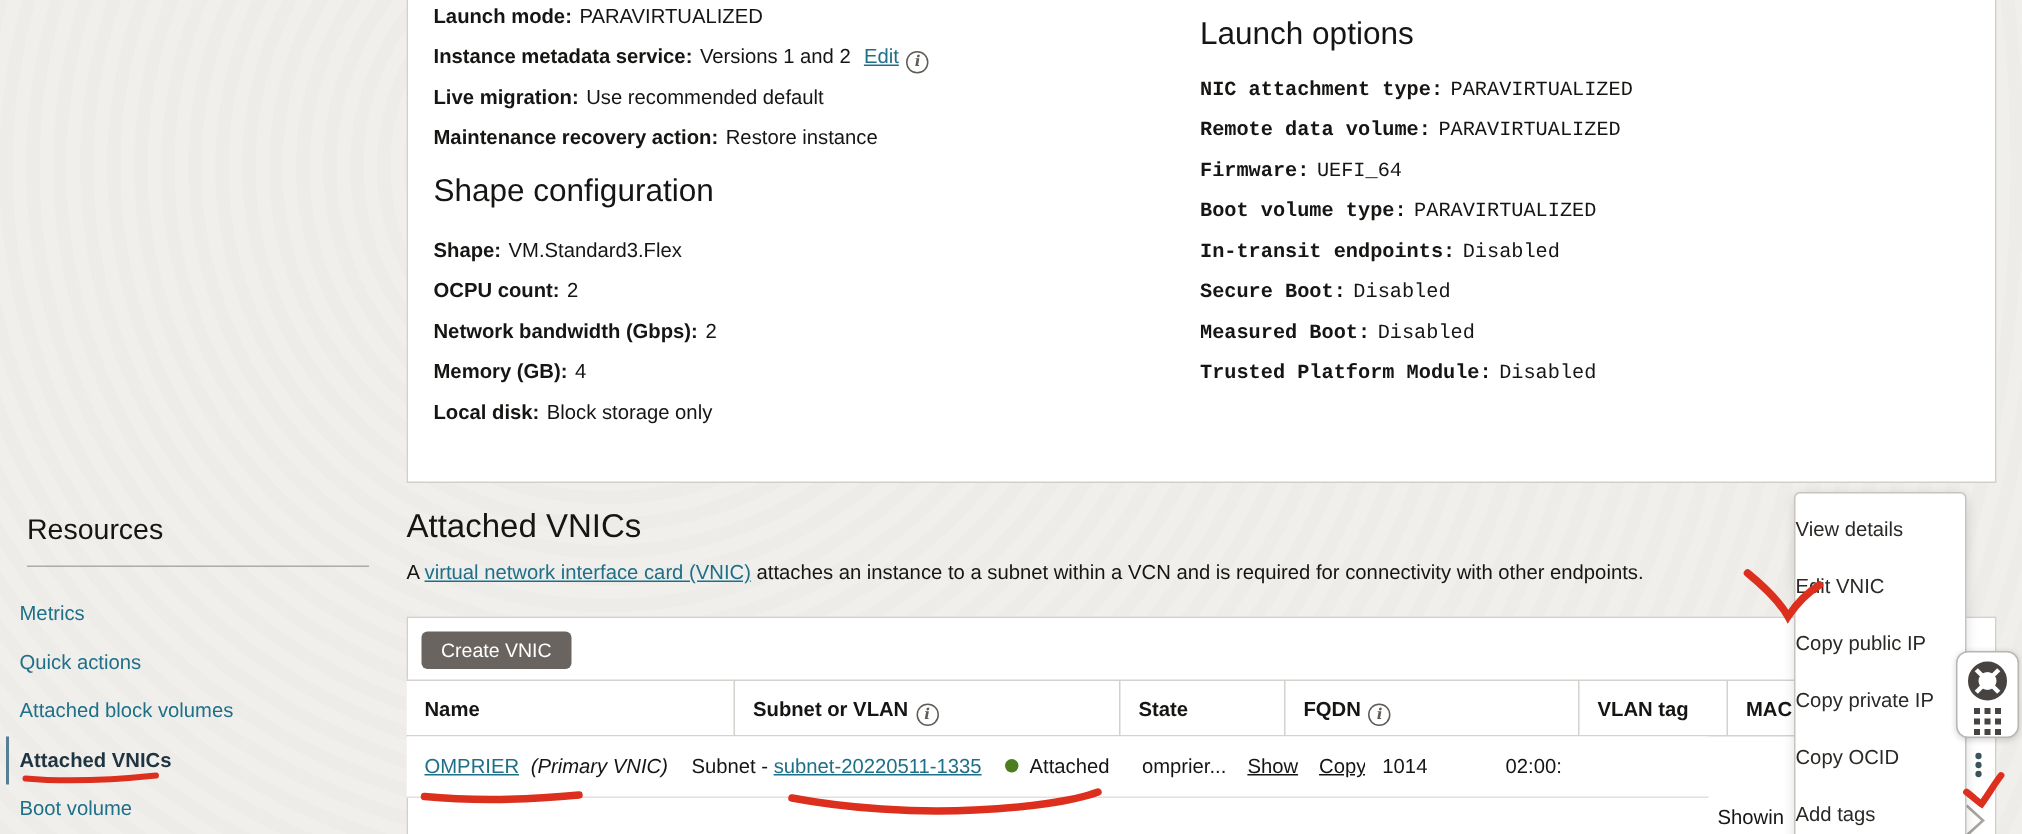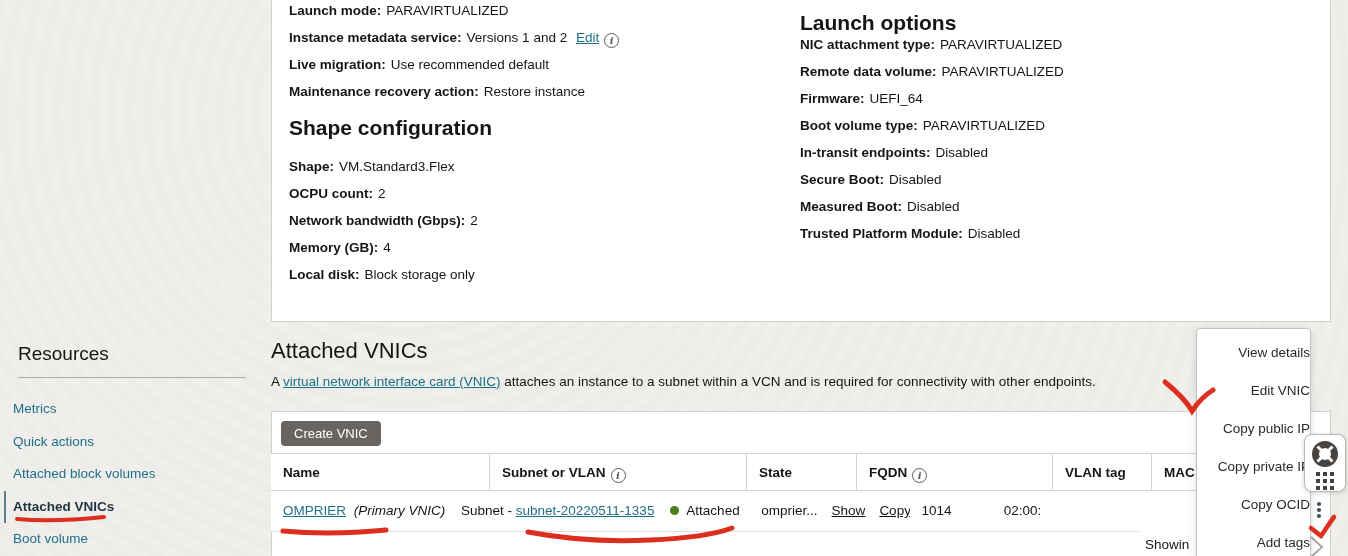--- a/index.html
+++ b/index.html
@@ -10,35 +10,35 @@
     background-color:#f1efec;
     background-image:repeating-radial-gradient(circle at 30% 20%, rgba(0,0,0,0.010) 0 9px, rgba(255,255,255,0.014) 9px 18px);
   }
   .panel { position:absolute; background:#fff; border:1px solid #d3cfca; }
   .panel-top { left:271px; top:-24px; width:1060px; height:346px; }
   .panel-table { left:271px; top:411px; width:1060px; height:160px; }
 
   .dline { font-size:13.5px; height:27px; line-height:27px; white-space:nowrap; }
   .lbl { font-weight:700; margin-right:5px;text-align:right; }
   .val { font-weight:400; }
-  .h2 { font-size:21px; font-weight:700; color:#161513; }
+  .h2 { font-size:21px; font-weight:400; color:#161513; }
 
   .tlink { color:#1e7088; text-decoration:underline; cursor:pointer; }
   .info-icon {
     display:inline-flex; width:15px; height:15px; border:1.2px solid #5f5b57; border-radius:50%;
     align-items:center; justify-content:center; font:italic 700 10px "DejaVu Serif", serif;
     color:#5f5b57; margin-left:5px; vertical-align:-2px;
   }
 
   
   .details-general { position:absolute; left:289px; top:-3px; }
   .shape-heading   { position:absolute; left:289px; top:116px; }
   .shape-list      { position:absolute; left:289px; top:153px; }
   .launch-col-h    { position:absolute; left:800px; top:11px; }
-  .launch-list     { position:absolute; left:800px; top:31px; }
+  .launch-list     { position:absolute; left:800px; top:47px;font-family:Liberation Mono, monospace; }
 
   
   .res-heading { position:absolute; left:18px; top:343px; font-size:19px; font-weight:400; }
   .res-divider { position:absolute; left:18px; top:377px; width:228px; border-top:1px solid #aeaaa5; }
   .res-list { position:absolute; left:4px; top:393px; width:230px; }
   .res-item { display:block; height:32.5px; line-height:32.5px; font-size:13.5px; color:#1e7088; padding-left:9px; cursor:pointer; text-decoration:none; }
   .res-item.active { color:#1f3440; font-weight:700; border-left:2px solid #577f94; padding-left:7px; }
 
   
   .vnics-heading { position:absolute; left:271px; top:338px; font-size:22px; font-weight:400; }
@@ -62,21 +62,21 @@
   .status-dot { display:inline-block; width:9px; height:9px; border-radius:50%; background:#4c7d1e; margin-right:7px; }
   .dark-link { color:#161513; text-decoration:underline; cursor:pointer; margin-left:14px; }
   .tfooter { position:absolute; left:1145px; top:537px; font-size:13.5px; }
 
   
   .ctx-menu {
     position:absolute; left:1196px; top:328px; width:115px; height:240px;
     background:#fff; border:1px solid #c7c3bf; border-radius:4px;
     box-shadow:0 2px 8px rgba(0,0,0,0.13); z-index:50;
   }
-  .ctx-item { height:38px; line-height:38px; padding-left:15px; font-size:13.5px; color:#2b2926; cursor:pointer; white-space:nowrap;text-align:right; }
+  .ctx-item { height:38px; line-height:38px; font-size:13.5px; color:#2b2926; cursor:pointer; white-space:nowrap; }
   .ctx-item:first-child { margin-top:5px; }
 
   
   .ext-widget {
     position:absolute; left:1304px; top:434px; width:42px; height:58px;
     background:#fff; border:1px solid #b9b5b1; border-radius:8px;
     box-shadow:0 1px 4px rgba(0,0,0,0.18); z-index:60;
     display:flex; flex-direction:column; align-items:center; padding-top:4px;
   }
   .dots-grid { display:grid; grid-template-columns:repeat(3,4px); grid-gap:3px; margin-top:3px; }

